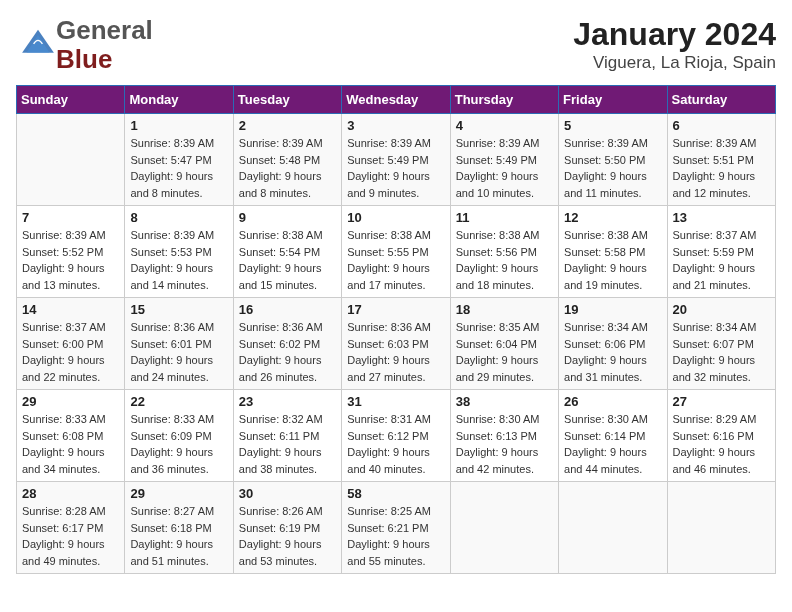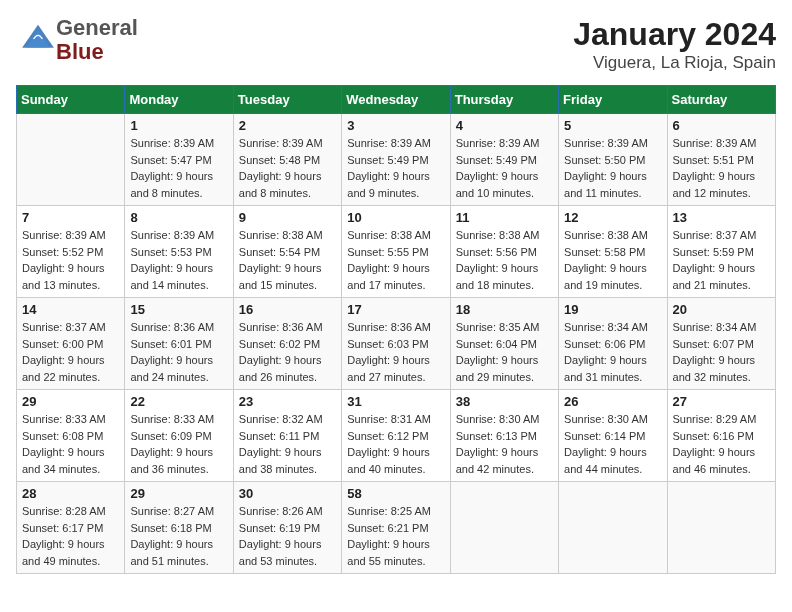--- a/index.html
+++ b/index.html
@@ -14,21 +14,21 @@
       display: flex;
       justify-content: space-between;
       align-items: flex-start;
       margin-bottom: 12px;
     }
     .logo {
       display: flex;
       align-items: center;
     }
     .logo-text {
-      font-size: 22px;
+      font-size: 26px;
       font-weight: bold;
       line-height: 1.1;
     }
     .logo-general { color: #555; }
     .logo-blue { color: #7f1d1d; }
     .logo-icon {
       width: 36px;
       height: 30px;
       margin-left: 4px;
     }
@@ -43,21 +43,21 @@
     .location {
       font-size: 17px;
       color: #444;
     }
     table {
       width: 100%;
       border-collapse: collapse;
       font-size: 11.5px;
     }
     thead tr th {
-      background: #15803d;
+      background: #701a75;
       color: #fff;
       padding: 6px 4px;
       text-align: left;
       font-size: 13px;
       font-weight: bold;
       border: 1px solid #2a6bb5;
     }
     tbody tr td {
       border: 1px solid #ccc;
       vertical-align: top;

